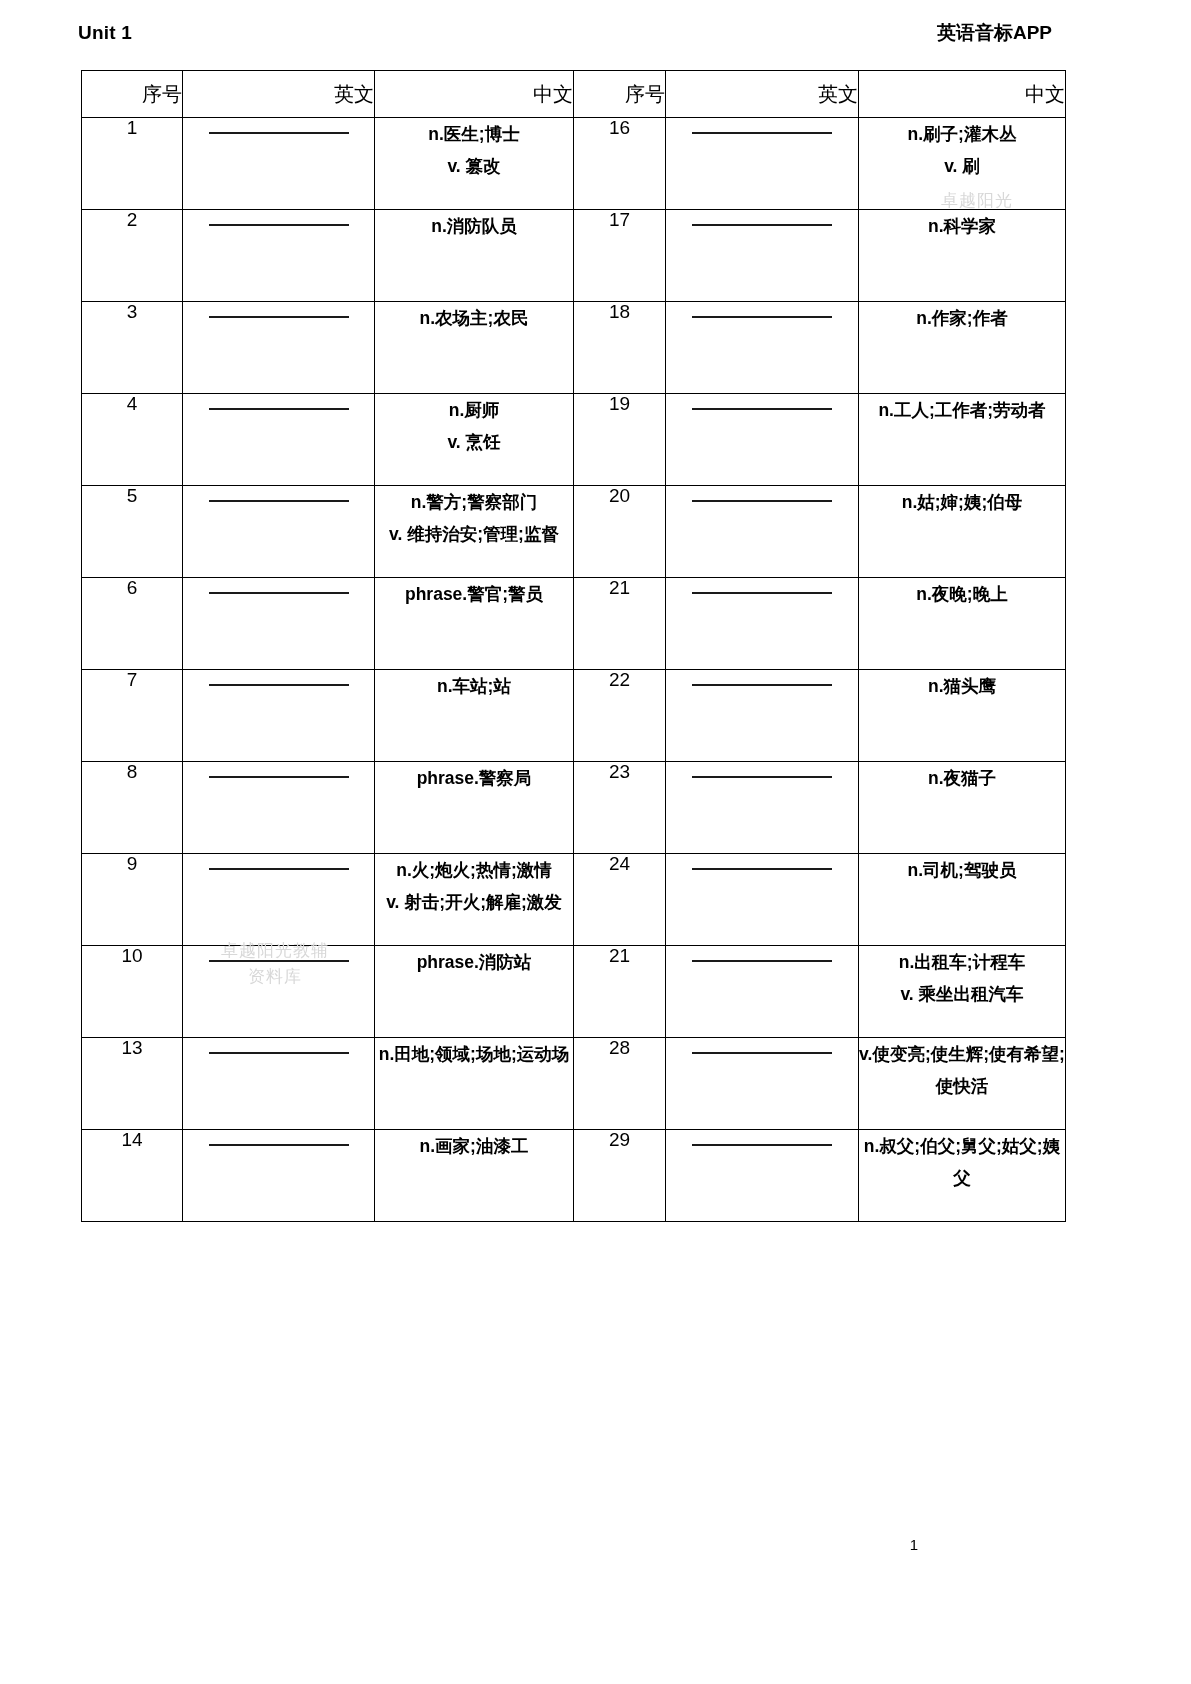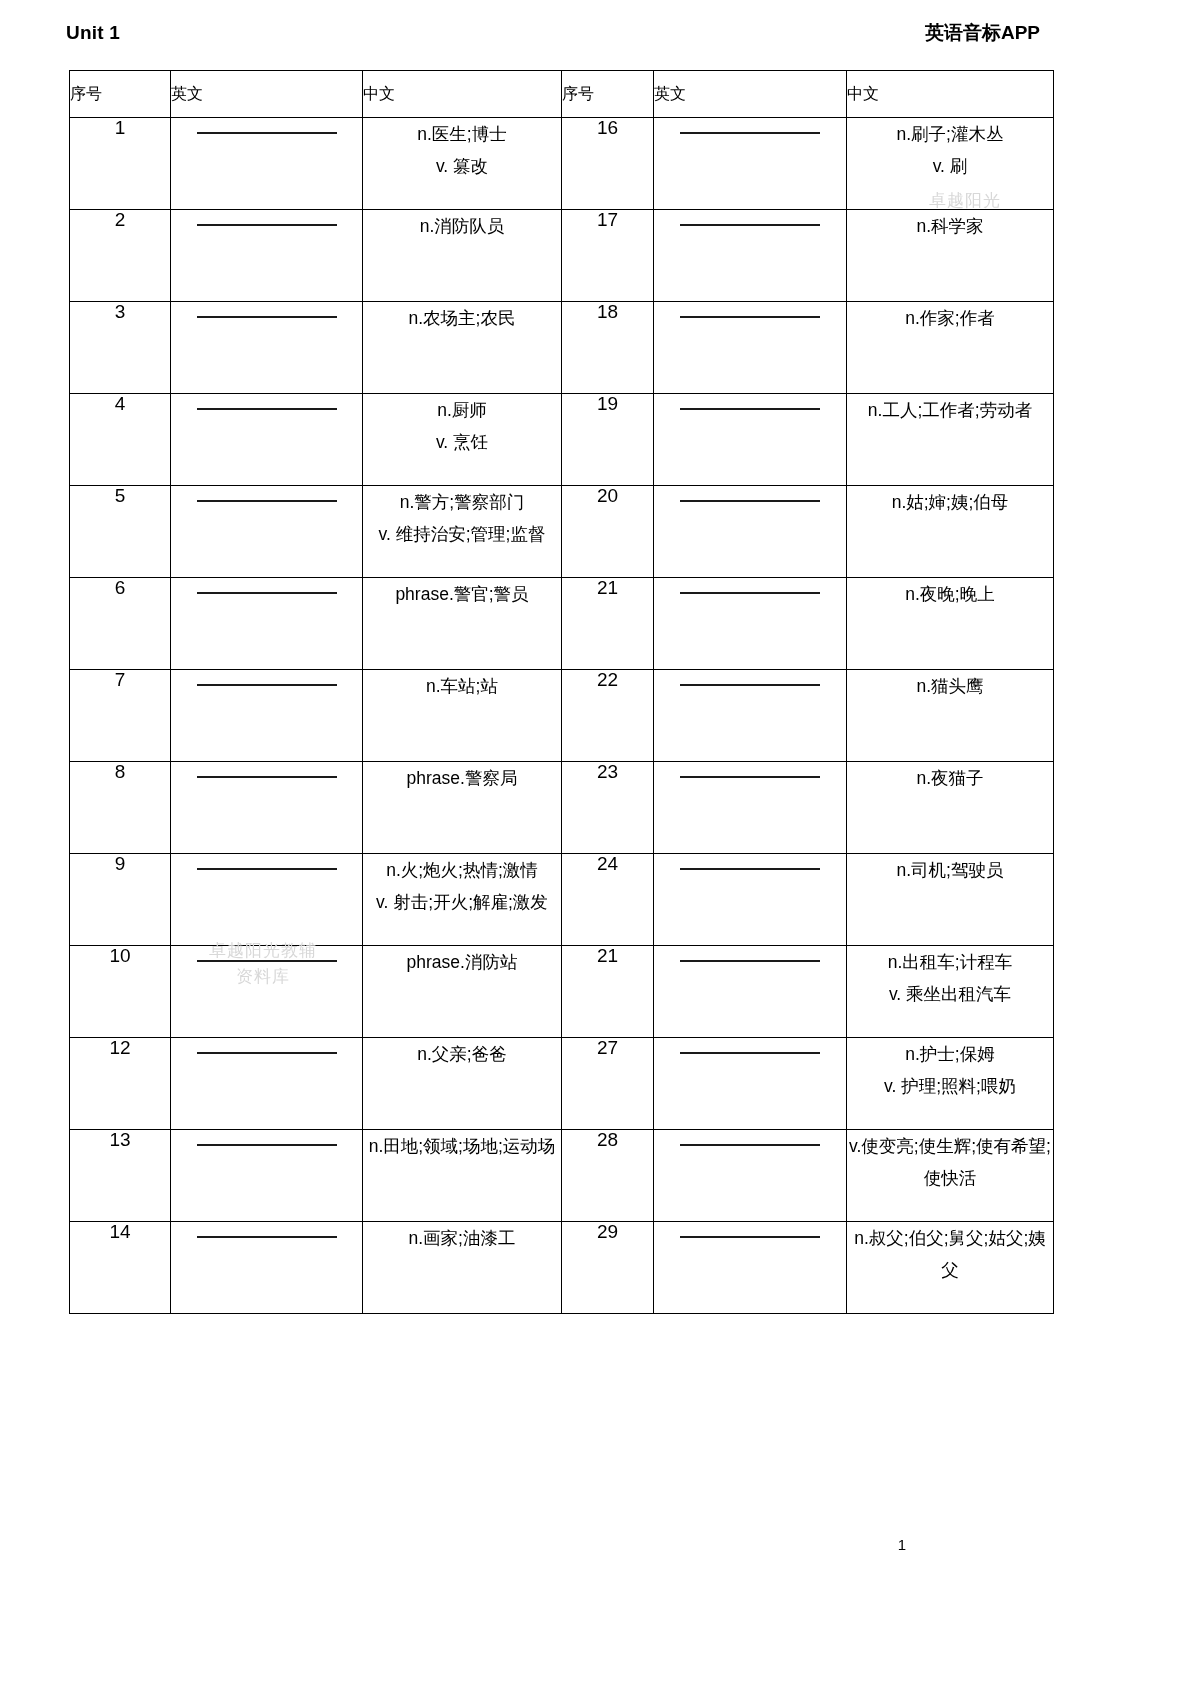--- a/index.html
+++ b/index.html
@@ -10,21 +10,21 @@
   body {
     width: 1191px;
     height: 1684px;
     font-family: "Liberation Sans", "DejaVu Sans", sans-serif;
     color: #000000;
     position: relative;
     overflow: hidden;
   }
   .page {
     position: absolute;
-    left: 0; top: 0;
+    left: 12px; top: 0;
     width: 966px;
     height: 1684px;
     box-sizing: border-box;
     padding: 0;
   }
 
   
   .header {
     position: absolute;
     left: 66px;
@@ -56,22 +56,22 @@
   }
   .vocab-table td, .vocab-table th {
     border: 1.4px solid #000000;
     padding: 0;
     vertical-align: top;
     background: transparent;
   }
   .vocab-table th {
     height: 46px;
     vertical-align: middle;
-    text-align: left;
-    font-size: 16px;
+    text-align: right;
+    font-size: 20px;
     font-weight: normal;
   }
 
   
   col.c-num  { width: 101px; }
   col.c-eng  { width: 192px; }
   col.c-chn  { width: 199px; }
   col.c-num2 { width: 92px; }
   col.c-eng2 { width: 193px; }
   col.c-chn2 { width: 207px; }
@@ -104,20 +104,21 @@
   
   .cell-chn {
     vertical-align: top;
     text-align: center;
     font-size: 17.5px;
     line-height: 1.85;
     padding-top: 10px;
     padding-left: 3px;
     padding-right: 3px;
     word-break: break-all;
+    font-weight: bold;
   }
   .cell-chn .ln { display: block; white-space: nowrap; }
   .cell-chn .ln.wrap { white-space: normal; }
 
   
   .watermark {
     position: absolute;
     color: #d8d8d8;
     font-size: 17px;
     line-height: 1.5;
@@ -289,33 +290,20 @@
             <span class="ln wrap">phrase.消防站</span>
           </td>
           <td class="row-cell cell-num">21</td>
           <td class="row-cell cell-eng"><span class="answer-line"></span><span></span></td>
           <td class="row-cell cell-chn">
             <span class="ln wrap">n.出租车;计程车</span>
             <span class="ln wrap">v. 乘坐出租汽车</span>
           </td>
         </tr>
         <tr>
-          <td class="row-cell cell-num">12</td>
-          <td class="row-cell cell-eng"><span class="answer-line"></span><span></span></td>
-          <td class="row-cell cell-chn">
-            <span class="ln wrap">n.父亲;爸爸</span>
-          </td>
-          <td class="row-cell cell-num">27</td>
-          <td class="row-cell cell-eng"><span class="answer-line"></span><span></span></td>
-          <td class="row-cell cell-chn">
-            <span class="ln wrap">n.护士;保姆</span>
-            <span class="ln wrap">v. 护理;照料;喂奶</span>
-          </td>
-        </tr>
-        <tr>
           <td class="row-cell cell-num">13</td>
           <td class="row-cell cell-eng"><span class="answer-line"></span><span></span></td>
           <td class="row-cell cell-chn">
             <span class="ln wrap">n.田地;领域;场地;运动场</span>
           </td>
           <td class="row-cell cell-num">28</td>
           <td class="row-cell cell-eng"><span class="answer-line"></span><span></span></td>
           <td class="row-cell cell-chn">
             <span class="ln wrap">v.使变亮;使生辉;使有希望;使快活</span>
           </td>

